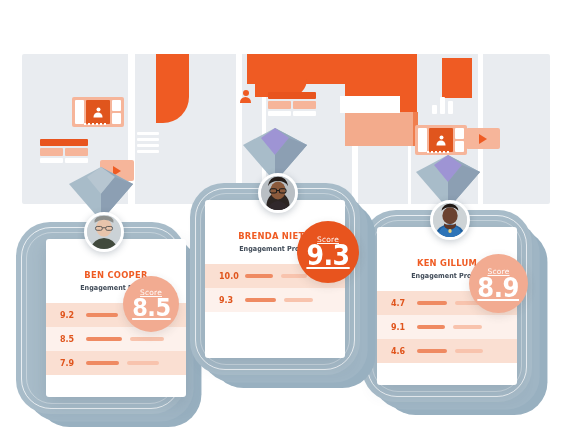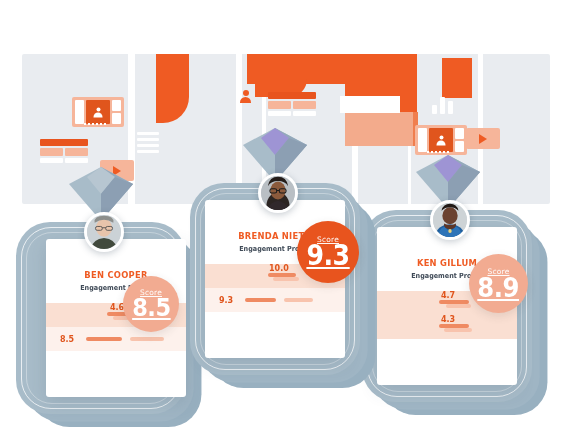--- a/index.html
+++ b/index.html
@@ -134,21 +134,21 @@
     font-family:"DejaVu Sans", sans-serif;
     transform:scaleX(.92);
   }
 
   .rows{margin-top:11px;}
   .row{
     display:flex;align-items:center;
     height:24px;
     padding-left:14px;
   }
-  .row.odd{background:#fadfd2;flex-direction:column;}
+  .row.odd{background:#fadfd2;}
   .row.even{background:#fdf1ec;}
   .row-val{
     color:#e0551d;
     font-size:8px;
     font-weight:bold;
     width:26px;
     font-family:"DejaVu Sans", sans-serif;
   }
   .bar-a{height:4px;border-radius:2px;background:#ef8a62;}
   .bar-b{height:4px;border-radius:2px;background:#f8c3ad;margin-left:8px;}
@@ -323,28 +323,33 @@
       <div class="frame-inner"></div>
       <div class="frame-inner2"></div>
     </div>
 
     <div class="card" style="left:30px;top:17px;width:140px;height:158px;">
       <div class="card-body">
         <div class="person-name">BEN COOPER</div>
         <div class="person-sub">Engagement Profile</div>
         <div class="rows">
           <div class="row odd">
-            <span class="row-val">4.6</span>
+            <span class="row-val">9.2</span>
             <span class="bar-a" style="width:32px;"></span>
             <span class="bar-b" style="width:28px;"></span>
           </div>
           <div class="row even">
             <span class="row-val">8.5</span>
             <span class="bar-a" style="width:36px;"></span>
             <span class="bar-b" style="width:34px;"></span>
+          </div>
+          <div class="row odd">
+            <span class="row-val">7.9</span>
+            <span class="bar-a" style="width:33px;"></span>
+            <span class="bar-b" style="width:32px;"></span>
           </div>
         </div>
       </div>
     </div>
 
     <div class="avatar" style="left:68px;top:-10px;width:34px;height:34px;">
       <svg viewBox="0 0 40 40">
         <rect width="40" height="40" fill="#cbd2d6"></rect>
         <ellipse cx="20" cy="15" rx="9.5" ry="10.5" fill="#e8c4ab"></ellipse>
         <path d="M9 9 q11 -7 22 0 q1 -8 -11 -8 q-12 0 -11 8z" fill="#8d8f8c"></path>
@@ -418,22 +423,27 @@
     <div class="card" style="left:15px;top:17px;width:140px;height:158px;">
       <div class="card-body">
         <div class="person-name">KEN GILLUM</div>
         <div class="person-sub">Engagement Profile</div>
         <div class="rows">
           <div class="row odd">
             <span class="row-val">4.7</span>
             <span class="bar-a" style="width:30px;"></span>
             <span class="bar-b" style="width:25px;"></span>
           </div>
+          <div class="row even">
+            <span class="row-val">9.1</span>
+            <span class="bar-a" style="width:28px;"></span>
+            <span class="bar-b" style="width:29px;"></span>
+          </div>
           <div class="row odd">
-            <span class="row-val">4.3</span>
+            <span class="row-val">4.6</span>
             <span class="bar-a" style="width:30px;"></span>
             <span class="bar-b" style="width:28px;"></span>
           </div>
         </div>
       </div>
     </div>
 
     <div class="avatar" style="left:68px;top:-10px;width:34px;height:34px;">
       <svg viewBox="0 0 40 40">
         <rect width="40" height="40" fill="#cdd3d6"></rect>

